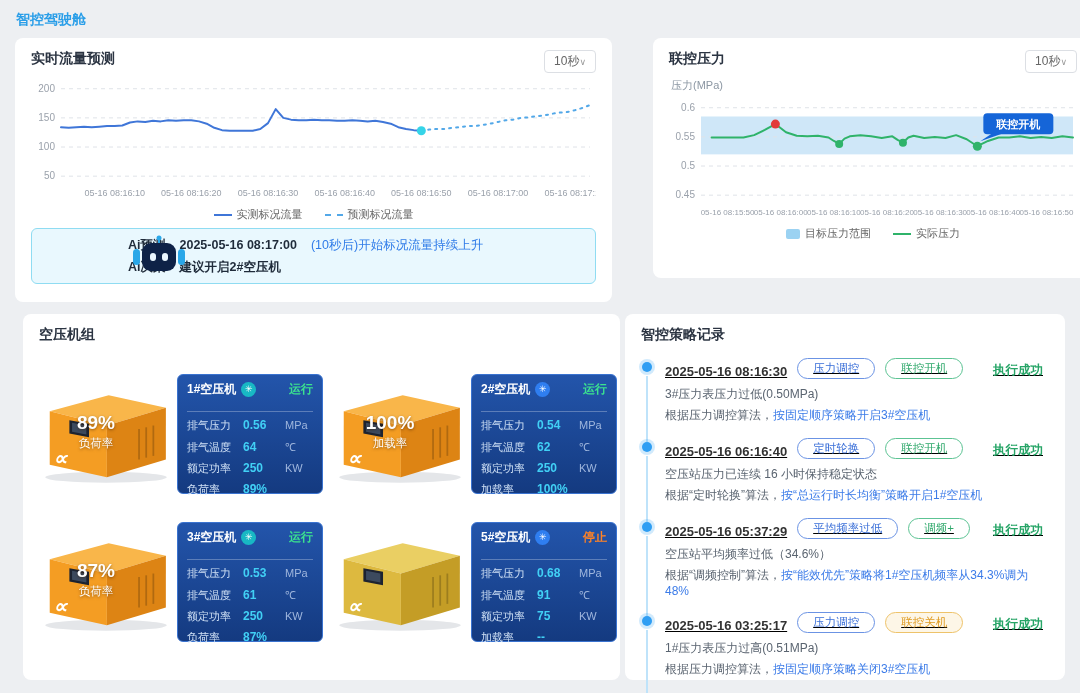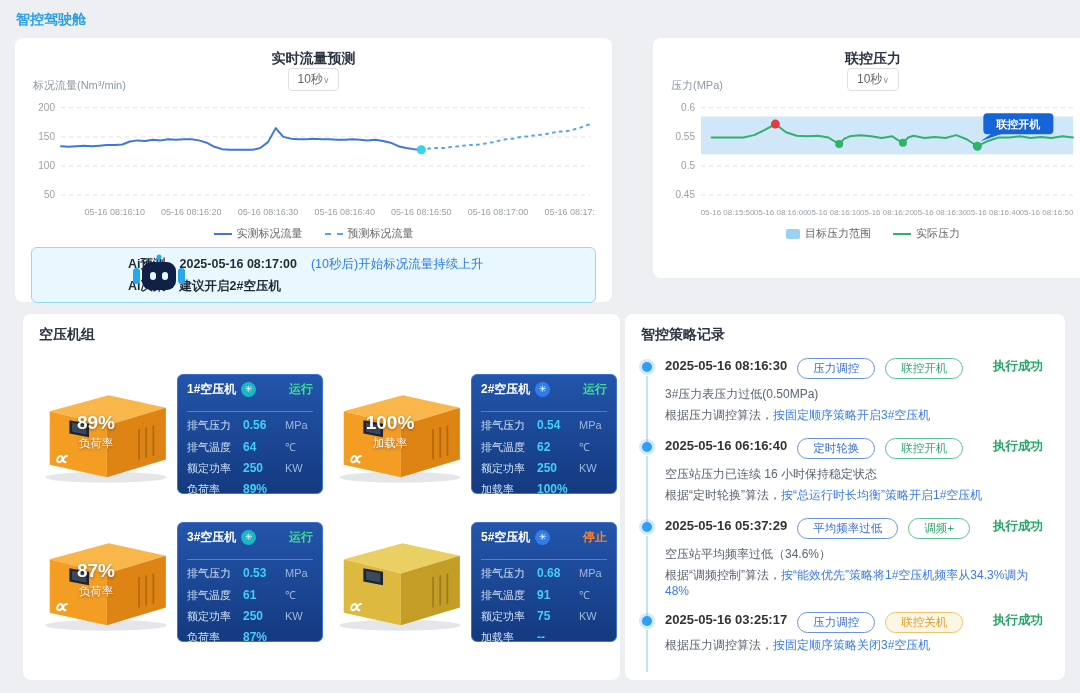--- a/index.html
+++ b/index.html
@@ -7,21 +7,21 @@
     font-family:"Liberation Sans", sans-serif; }
   .page { width:1080px; height:693px; position:relative; }
   .page-header { padding:10px 16px 6px; }
   .page-title { color:#2a9ee8; font-size:14px; font-weight:bold; }
   .grid { position:absolute; left:15px; top:38px; width:1050px; }
   .card { position:absolute; background:#fff; border-radius:8px; padding:12px 16px; }
   .card-flow { left:0; top:0; width:597px; height:264px; }
   .card-pressure { left:638px; top:0; width:440px; height:240px; }
   .card-units { left:8px; top:276px; width:597px; height:366px; }
   .card-strategy { left:610px; top:276px; width:440px; height:366px; }
-  .card-head { display:flex; align-items:center; justify-content:space-between; height:24px;flex-direction:column; }
+  .card-head { display:flex; align-items:flex-start; justify-content:space-between; height:24px; }
   .card-title { font-size:14px; font-weight:bold; color:#2b3442; }
   .select { border:1px solid #dcdfe4; border-radius:4px; padding:2px 9px; font-size:12px;
     color:#666; display:flex; align-items:center; cursor:pointer; background:#fff; }
   .select .chev { color:#999; font-size:9px; }
   .axis-label { font-size:11px; color:#8c97a3; margin:4px 0 0 2px; }
   .legend { display:flex; justify-content:center; gap:22px; font-size:11px; color:#666; height:16px; align-items:center;text-align:center; }
   .lg-line { display:inline-block; width:18px; height:0; border-top:2px solid #3f76d8; margin-right:5px; vertical-align:middle; }
   .lg-line.dashed { border-top:2px dashed #53a8e8; }
   .lg-square { display:inline-block; width:14px; height:10px; background:#9bd2f2; margin-right:5px; vertical-align:middle; border-radius:2px; }
   .lg-line.green { border-top:2px solid #2fb36a; }
@@ -58,21 +58,21 @@
   .i-val { color:#41d0f5; font-weight:bold; font-size:12px; width:42px; }
   .i-unit { color:#9fb6dd; }
   
   .timeline { margin-top:14px; }
   .t-entry { display:flex; gap:12px; }
   .t-rail { width:12px; position:relative; flex:none; }
   .t-dot { position:absolute; left:1px; top:4px; width:10px; height:10px; border-radius:50%;
     background:#2f9ef3; box-shadow:0 0 0 3px rgba(47,158,243,.22); }
   .t-line { position:absolute; left:5px; top:18px; bottom:-4px; width:2px; background:#bfe3fa; }
   .t-body { flex:1; padding-bottom:14px; }
-  .t-top { display:flex; align-items:flex-start; gap:10px; }
+  .t-top { display:flex; align-items:flex-end; gap:10px;text-decoration:underline; }
   .t-time { font-size:13px; font-weight:bold; color:#333; }
   .pill { border-radius:999px; font-size:11.5px; padding:2px 15px; border:1px solid; background:#fff; }
   .pill-blue { color:#3a6fd8; border-color:#6b93e4; }
   .pill-green { color:#2fa86b; border-color:#5cc393; }
   .pill-orange { color:#df9a20; border-color:#eec36a; background:#fdf6e7; }
   .t-status { margin-left:auto; margin-right:6px; font-size:12.5px; font-weight:bold; color:#27a567; }
   .t-line1 { font-size:12px; color:#5a6470; margin-top:7px; }
   .t-line2 { font-size:12px; color:#5a6470; margin-top:4px; }
   .t-link { color:#3b7be8; cursor:pointer; text-decoration:none; }
   svg text { font-family:"Liberation Sans", sans-serif; }
@@ -87,21 +87,20 @@
   <div class="grid">
 
     <section class="card card-flow">
       <div class="card-head">
         <h2 class="card-title">实时流量预测</h2>
         <div class="select">
           <span>10秒</span>
           <span class="chev">∨</span>
         </div>
       </div>
-      <div class="axis-label">标况流量(Nm³/min)</div>
       <svg id="flow-chart" width="565" height="128" viewBox="0 0 565 128">
           <line x1="30" y1="102.17142857142858" x2="559" y2="102.17142857142858" stroke="#dfe3e8" stroke-dasharray="4 4"></line>
           <text x="24" y="105.17142857142858" text-anchor="end" fill="#9aa1ab" font-size="10">50</text>
           <line x1="30" y1="73.02857142857142" x2="559" y2="73.02857142857142" stroke="#dfe3e8" stroke-dasharray="4 4"></line>
           <text x="24" y="76.02857142857142" text-anchor="end" fill="#9aa1ab" font-size="10">100</text>
           <line x1="30" y1="43.885714285714286" x2="559" y2="43.885714285714286" stroke="#dfe3e8" stroke-dasharray="4 4"></line>
           <text x="24" y="46.885714285714286" text-anchor="end" fill="#9aa1ab" font-size="10">150</text>
           <line x1="30" y1="14.742857142857147" x2="559" y2="14.742857142857147" stroke="#dfe3e8" stroke-dasharray="4 4"></line>
           <text x="24" y="17.742857142857147" text-anchor="end" fill="#9aa1ab" font-size="10">200</text>
           <text x="83.66666666666667" y="122" text-anchor="middle" fill="#9aa1ab" font-size="9">05-16 08:16:10</text>
@@ -443,20 +442,21 @@
               <span class="t-dot"></span>
               <span class="t-line"></span>
             </div>
           <div class="t-body">
             <div class="t-top">
               <span class="t-time">2025-05-16 03:25:17</span>
               <span class="pill pill-blue">压力调控</span>
               <span class="pill pill-orange">联控关机</span>
               <span class="t-status">执行成功</span>
             </div>
+            <div class="t-line1">1#压力表压力过高(0.51MPa)</div>
             <div class="t-line2"><span>根据压力调控算法，</span><a class="t-link">按固定顺序策略关闭3#空压机</a></div>
           </div>
         </div>
 
       </div>
     </section>
   </div>
 </div>
 
 </body></html>

